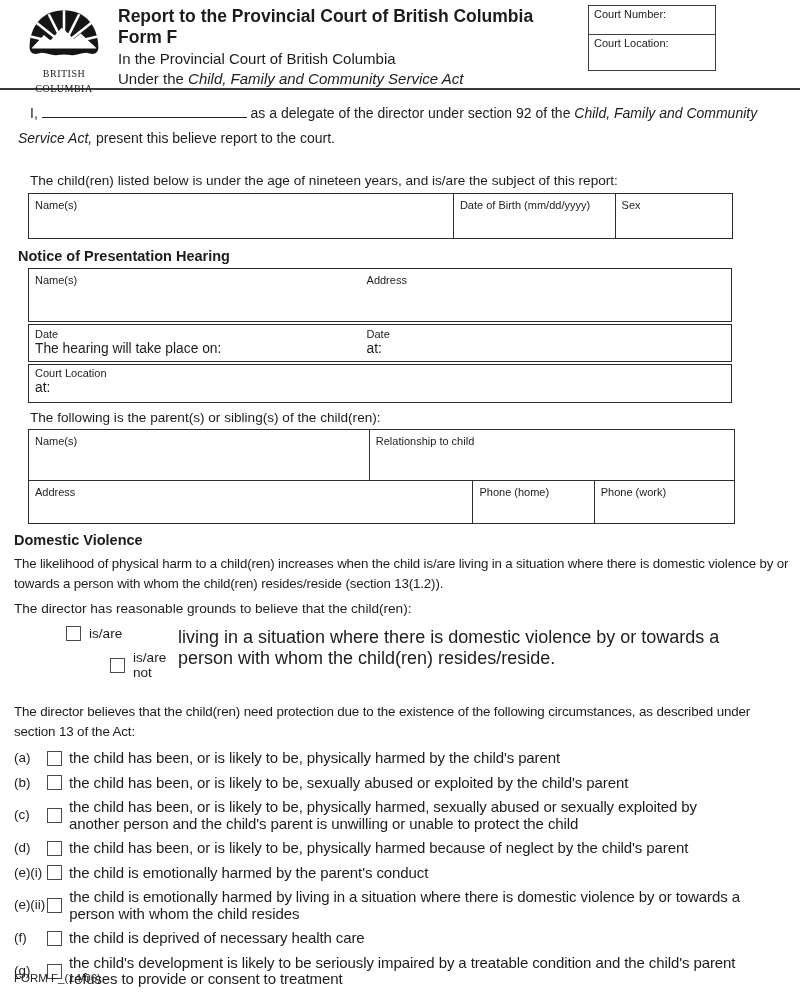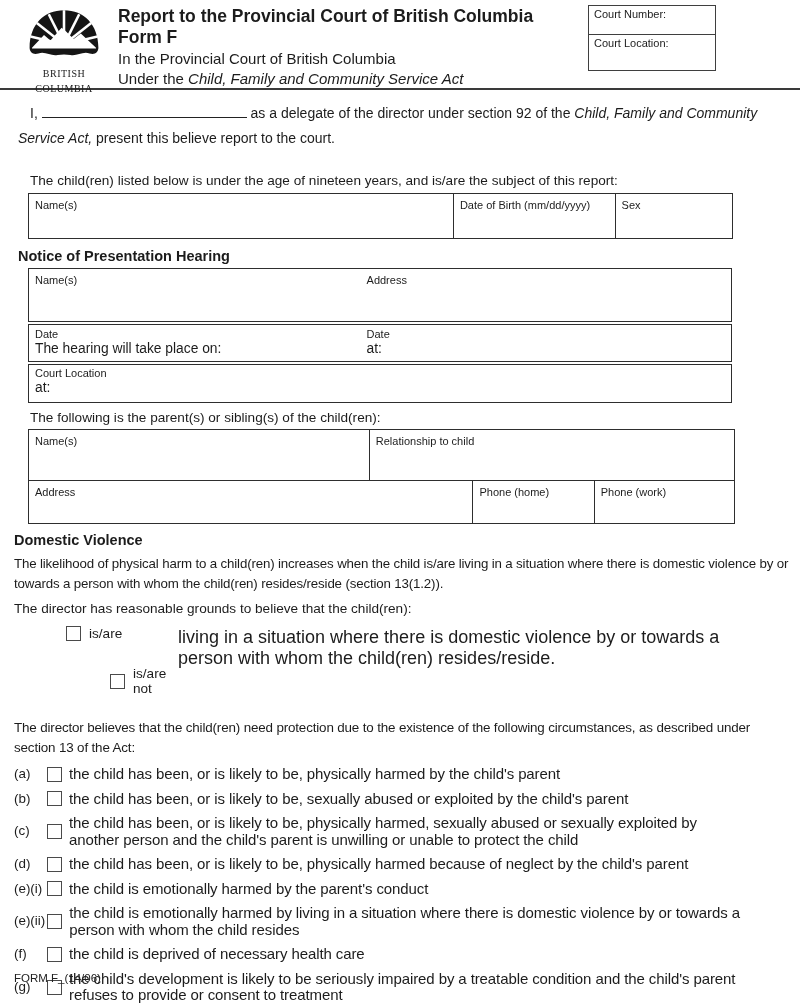--- a/index.html
+++ b/index.html
@@ -56,21 +56,21 @@
   .p-row2 { height:42px; display:flex; }
   .p-addr { width:62.9%; }
   .p-ph   { width:17.2%; border-left:1.3px solid #2e2e2e; }
   .p-pw   { width:19.9%; border-left:1.3px solid #2e2e2e; }
   
   .dv-para { margin:6px 8px 0 14px; font-size:13.3px; line-height:20px; letter-spacing:-0.15px; }
   .dv-grounds { margin:7px 0 0 14px; font-size:13.6px; }
   .dv-options { margin:10px 0 0 66px; display:flex; }
   .dv-left { width:112px; }
   .dv-opt { display:flex; align-items:center; }
-  .dv-opt + .dv-opt { margin-top:25px;padding-left:44px; }
+  .dv-opt + .dv-opt { margin-top:9px;padding-left:44px; }
   .dv-right { width:560px; font-size:18px; line-height:21px; padding-top:1px; }
   .checkbox { display:inline-block; width:15px; height:15px; border:1.3px solid #4a4a4a; background:#fff; flex:none; }
   .dv-opt .checkbox { margin-right:8px; }
   .dv-opt-label { font-size:13.6px; }
   
   .protect-lead { margin:22px 10px 0 14px; font-size:13.4px; line-height:20px; letter-spacing:-0.15px; }
   .p-items { margin:2px 0 0 14px; }
   .p-item { display:flex; align-items:center; margin-top:8px; line-height:16.5px; }
   .p-id { min-width:33px; font-size:13.4px; flex:none; padding-right:2px; }
   .p-item .checkbox { margin-right:7px; }

